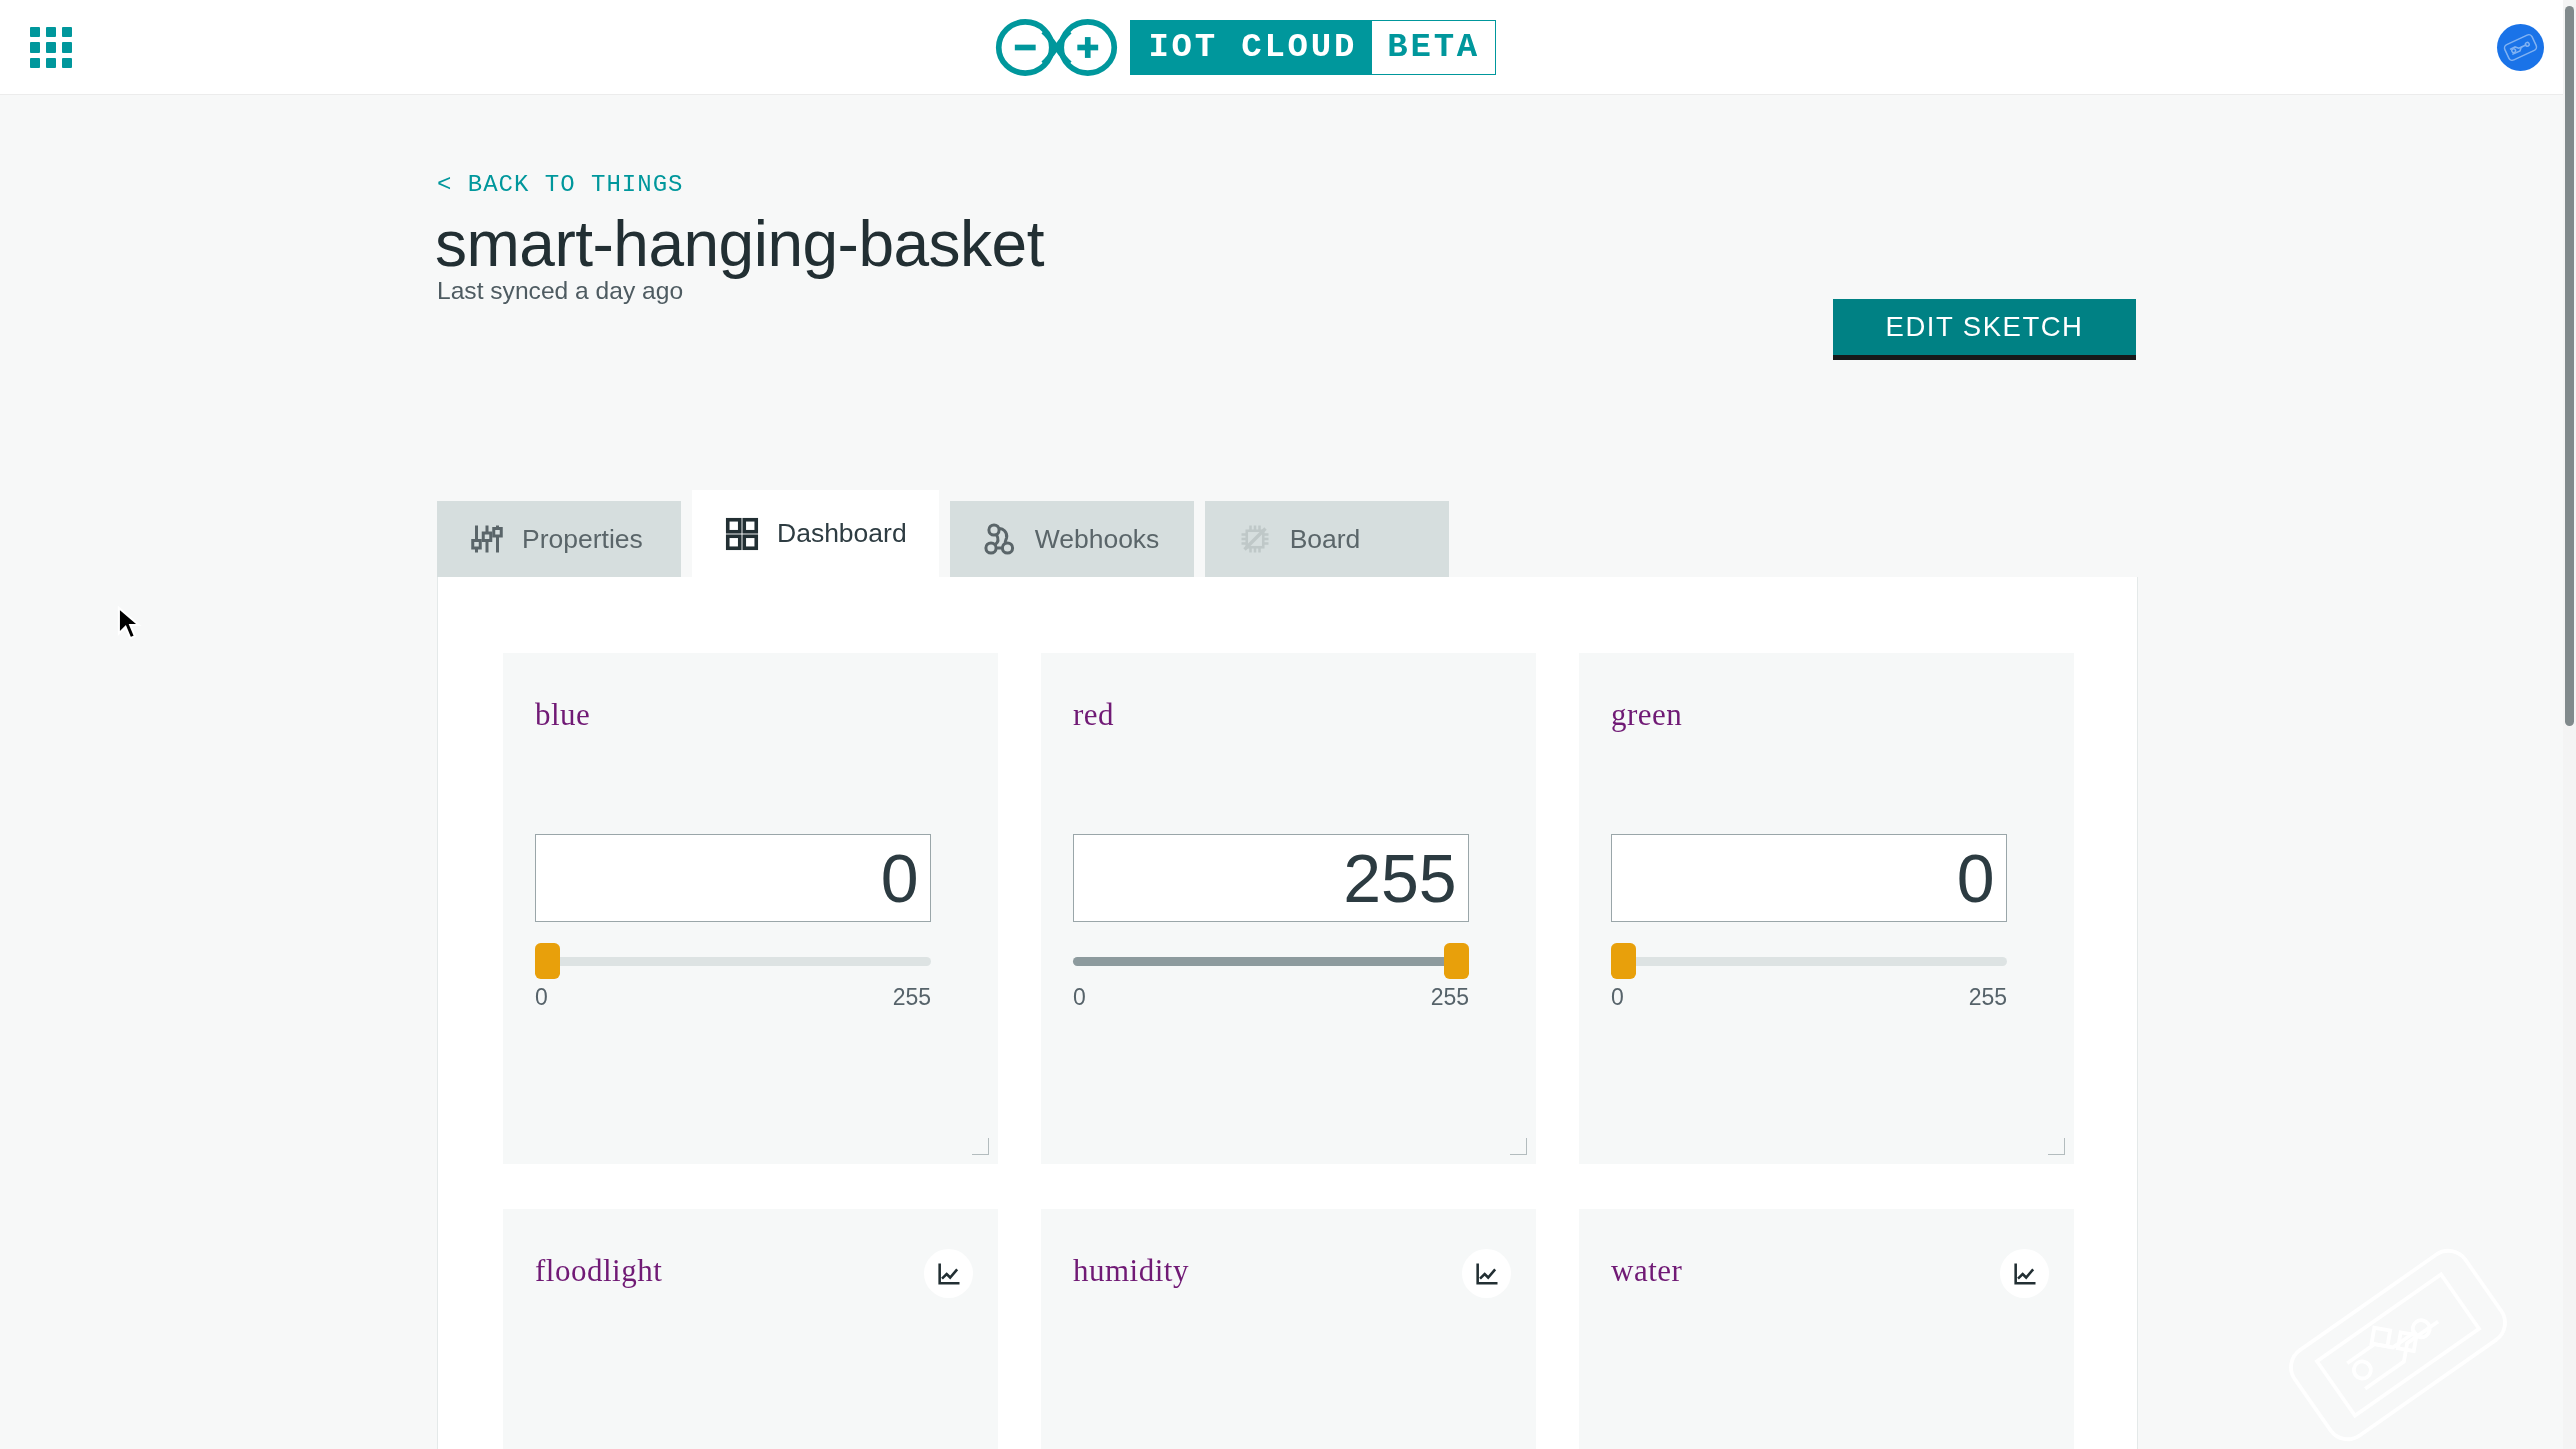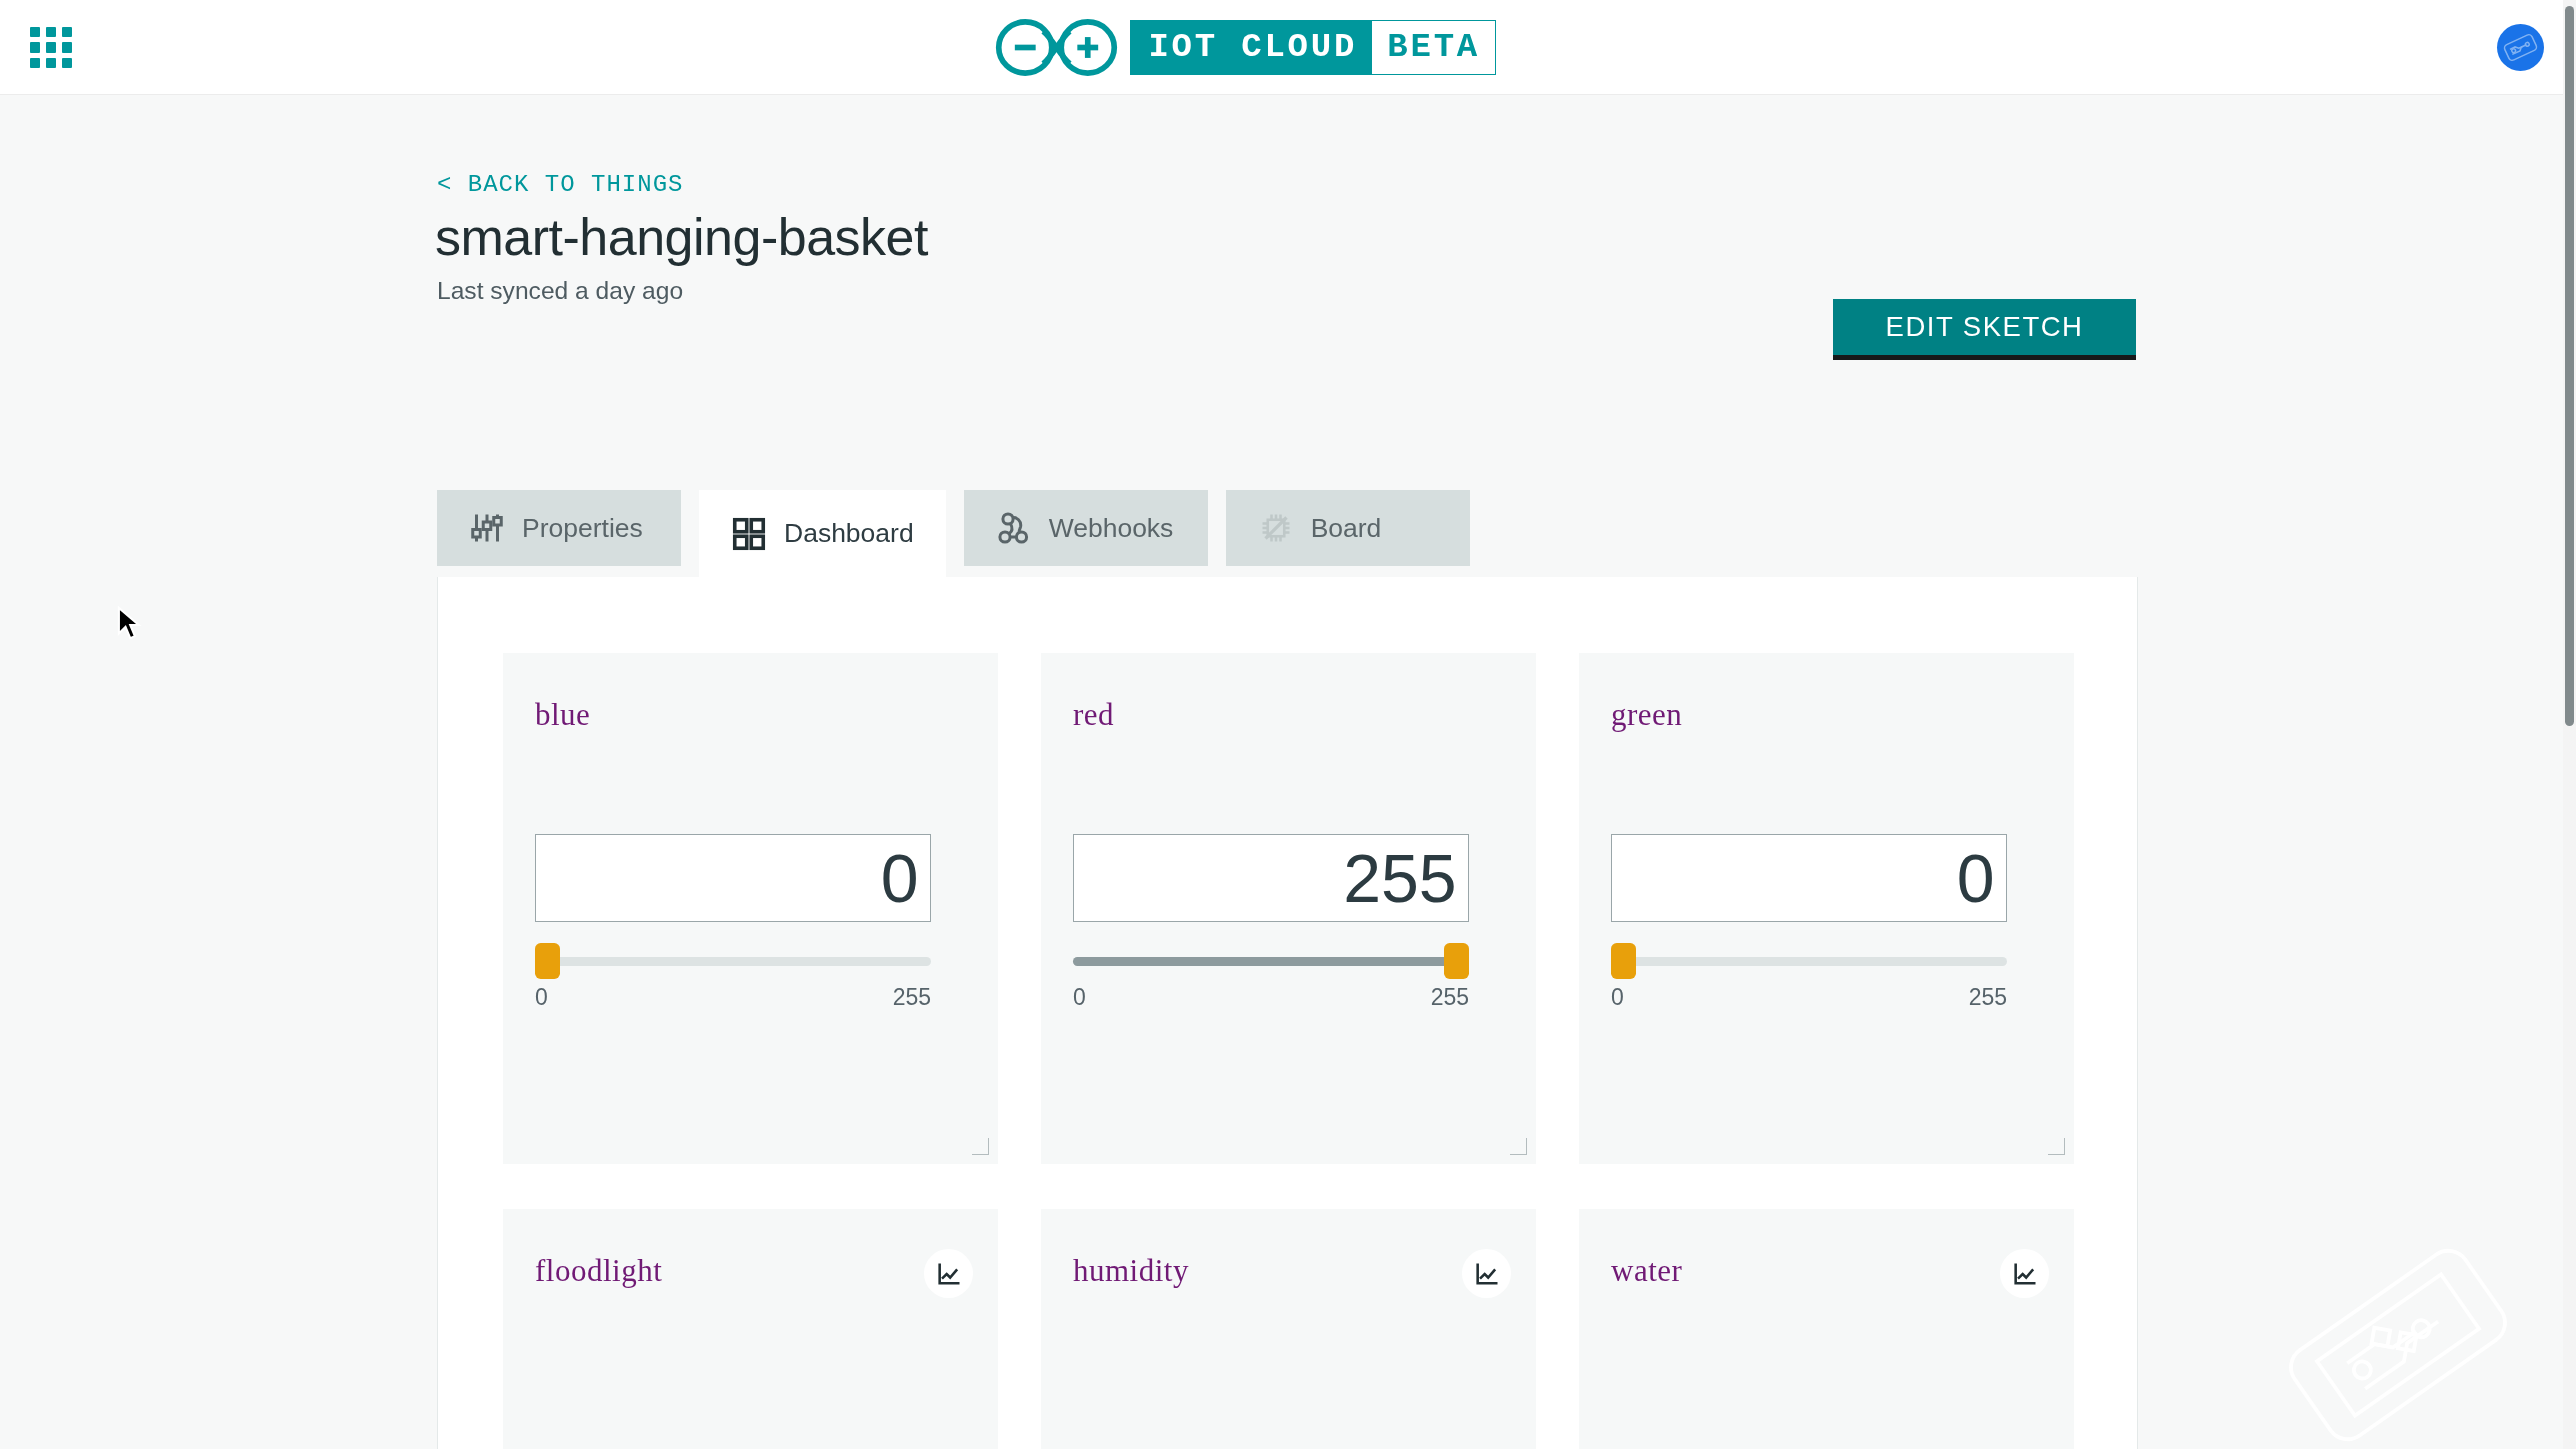--- a/index.html
+++ b/index.html
@@ -80,21 +80,21 @@
   }
 
   .back-link {
     position: absolute; left: 437px; top: 76px;
     color: #00979c; font-size: 24px; letter-spacing: 1px;
     font-family: Liberation Mono, monospace;
     cursor: pointer;
   }
   .thing-title {
     position: absolute; left: 435px; top: 112px;
-    font-size: 52px; color: #222f33; font-weight: normal;
+    font-size: 64px; color: #222f33; font-weight: normal;
     letter-spacing: -0.5px;
   }
   .thing-sync {
     position: absolute; left: 437px; top: 182px;
     font-size: 24.6px; color: #4e5b61;
   }
 
   .edit-sketch {
     position: absolute; left: 1833px; top: 204px;
     width: 303px; height: 61px;
@@ -103,21 +103,21 @@
     color: #ffffff;
     font-size: 27.5px; letter-spacing: 1.5px;
     font-family: "Liberation Sans", sans-serif;
     cursor: pointer;
     display: flex; align-items: center; justify-content: center;
   }
 
   
   .tabs {
     position: absolute; left: 437px; top: 395px;
-    display: flex; gap: 18px;
+    display: flex; align-items: flex-end; gap: 11px;
     z-index: 5;
   }
   .tab {
     height: 76px; min-width: 244px;
     background: #d6dede;
     display: flex; align-items: center; gap: 17px;
     padding: 0 32px;
     cursor: pointer;
     color: #5a6569; font-size: 26.5px;
     position: relative;

